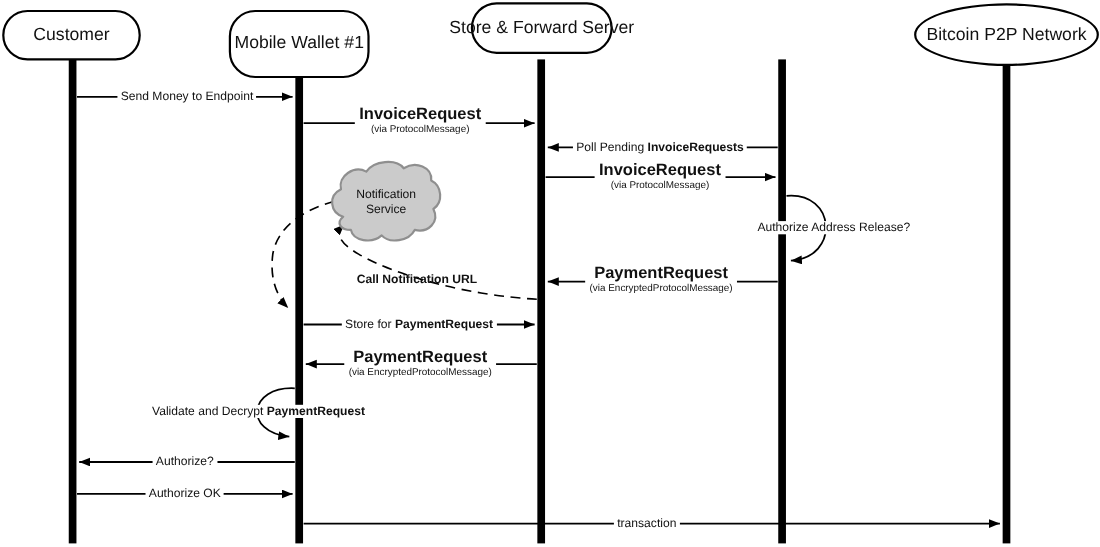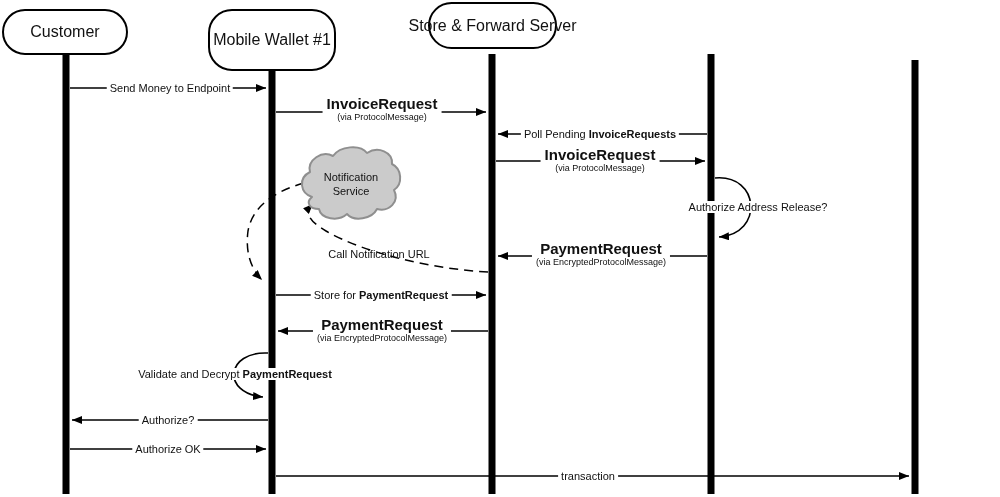--- a/index.html
+++ b/index.html
@@ -12,21 +12,21 @@
     position:absolute;background:#fff;border:2px solid #000;border-radius:24px;
     display:flex;align-items:center;justify-content:center;
     font-size:16px;color:#111;z-index:3;box-sizing:border-box;white-space:nowrap;
   }
   .actor.ellipse{border-radius:50%;}
   .msg-label{
     position:absolute;transform:translate(-50%,-50%);
     font-size:11px;white-space:nowrap;z-index:4;background:#fff;padding:0 3px;
     color:#111;
   }
-  .msg-label.nobg{background:transparent;}
+  .msg-label.nobg{background:transparent;font-weight:bold;}
   .msg-block{
     position:absolute;transform:translate(-50%,-50%);
     text-align:center;z-index:4;background:#fff;padding:0 4px;white-space:nowrap;color:#111;
   }
   .msg-block .title{font-size:15px;font-weight:bold;line-height:1.15;}
   .msg-block .via{font-size:9px;line-height:1.2;}
   .bold{font-weight:bold;}
   .cloud-label{
     position:absolute;transform:translate(-50%,-50%);text-align:center;
     font-size:11px;line-height:1.3;z-index:4;color:#111;white-space:nowrap;
@@ -74,20 +74,23 @@
 
   <div class="actor" style="left:2px;top:9px;width:126px;height:46px">
     <span>Customer</span>
   </div>
   <div class="actor" style="left:208px;top:9px;width:128px;height:62px">
     <span>Mobile Wallet #1</span>
   </div>
   <div class="actor" style="left:428px;top:2px;width:129px;height:47px">
     <span>Store &amp; Forward Server</span>
   </div>
+  <div class="actor ellipse" style="left:831px;top:3px;width:168px;height:57px">
+    <span>Bitcoin P2P Network</span>
+  </div>
 
   <div class="cloud-label" style="left:351px;top:184px">
     <div>Notification</div>
     <div>Service</div>
   </div>
 
   <div class="msg-label" style="left:170px;top:88px">Send Money to Endpoint</div>
 
   <div class="msg-block" style="left:382px;top:109px">
     <div class="title">InvoiceRequest</div>

